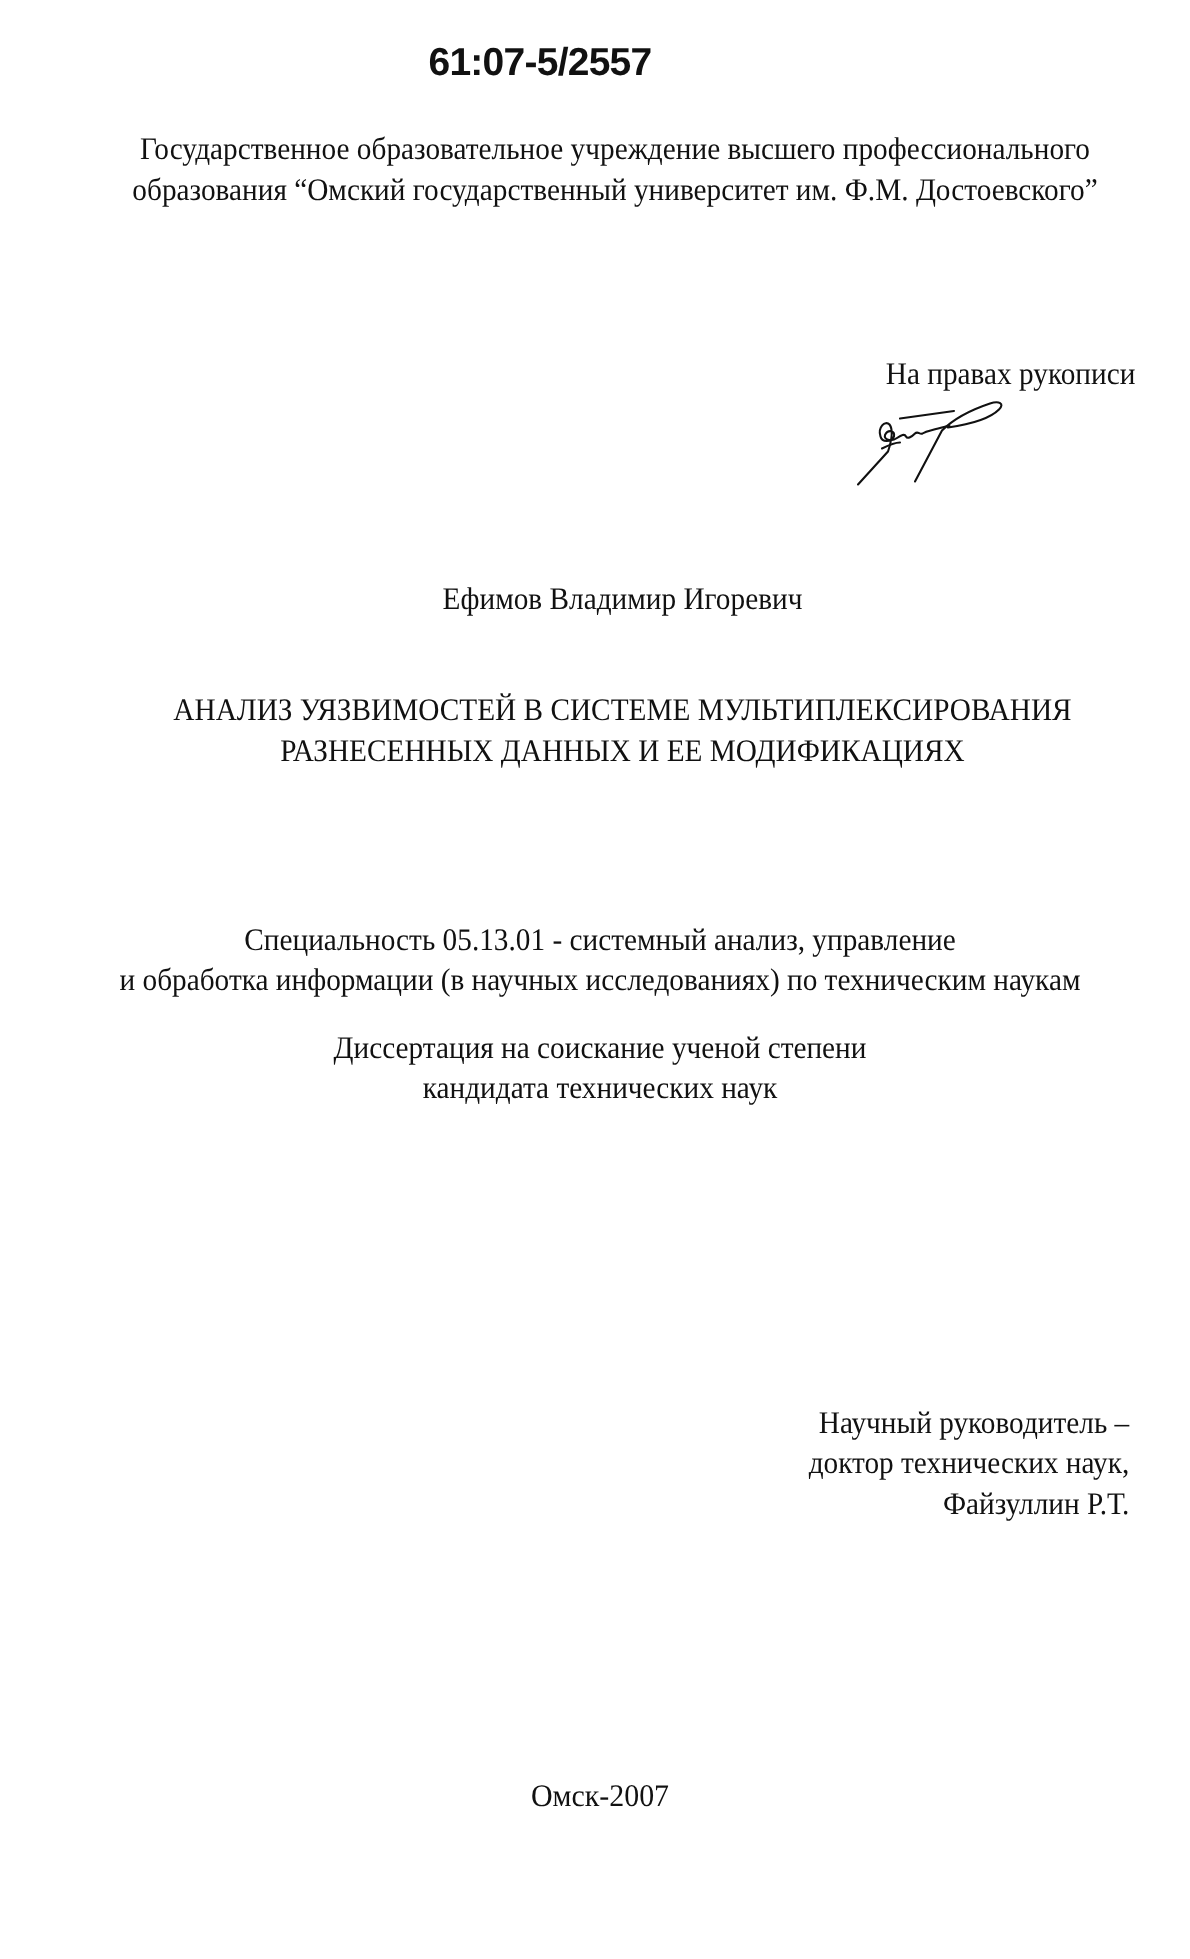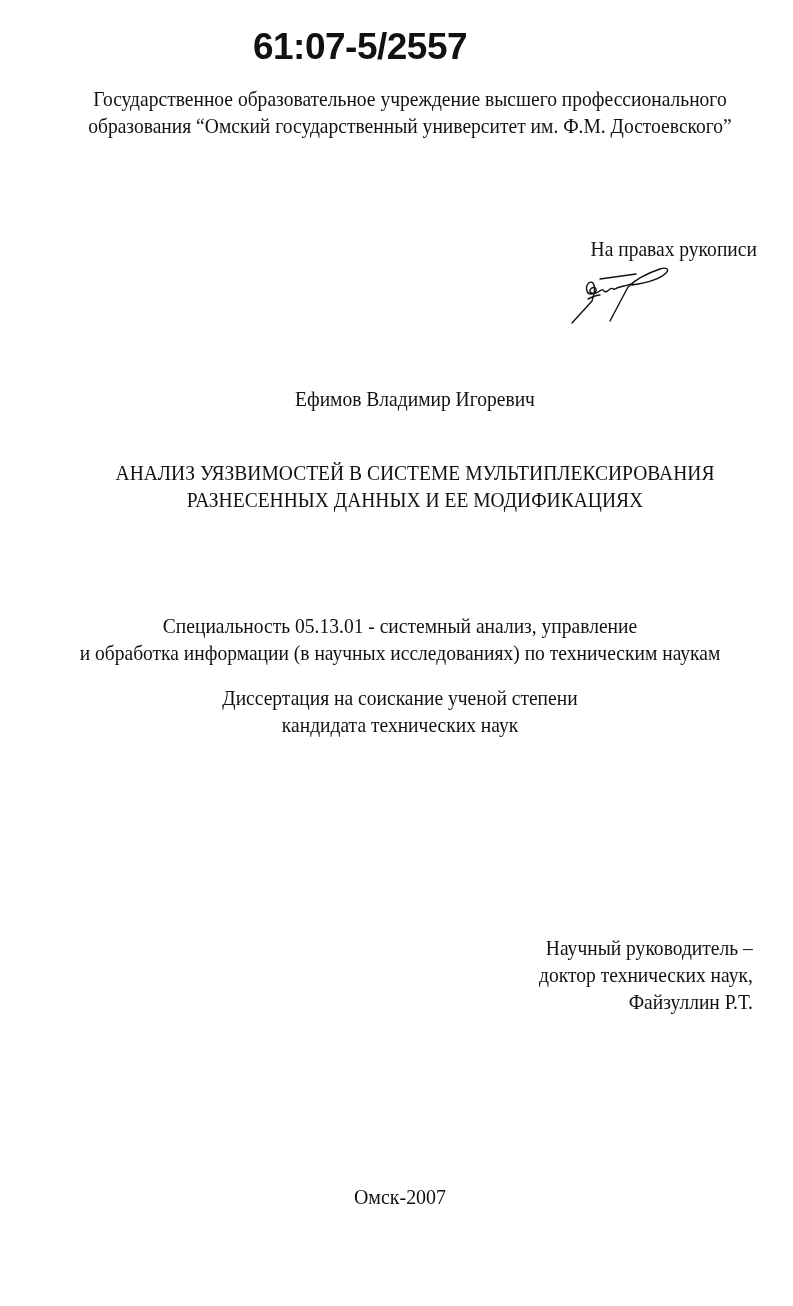--- a/index.html
+++ b/index.html
@@ -14,21 +14,21 @@
       overflow: hidden;
       color: #111111;
       font-family: "Liberation Serif", "DejaVu Serif", serif;
     }
     .abs { position: absolute; }
     .catalog-number {
       left: 0; width: 720px; top: 26px;
       text-align: center;
       font-family: "Liberation Sans", "DejaVu Sans", sans-serif;
       font-weight: bold;
-      font-size: 37px;
+      font-size: 26px;
       letter-spacing: -0.5px;
       color: #111;
     }
     .institution {
       left: 40px; width: 740px; top: 86px;
       text-align: center;
       font-size: 21px;
       line-height: 27px;
       transform: scaleX(0.93);
       transform-origin: center top;

